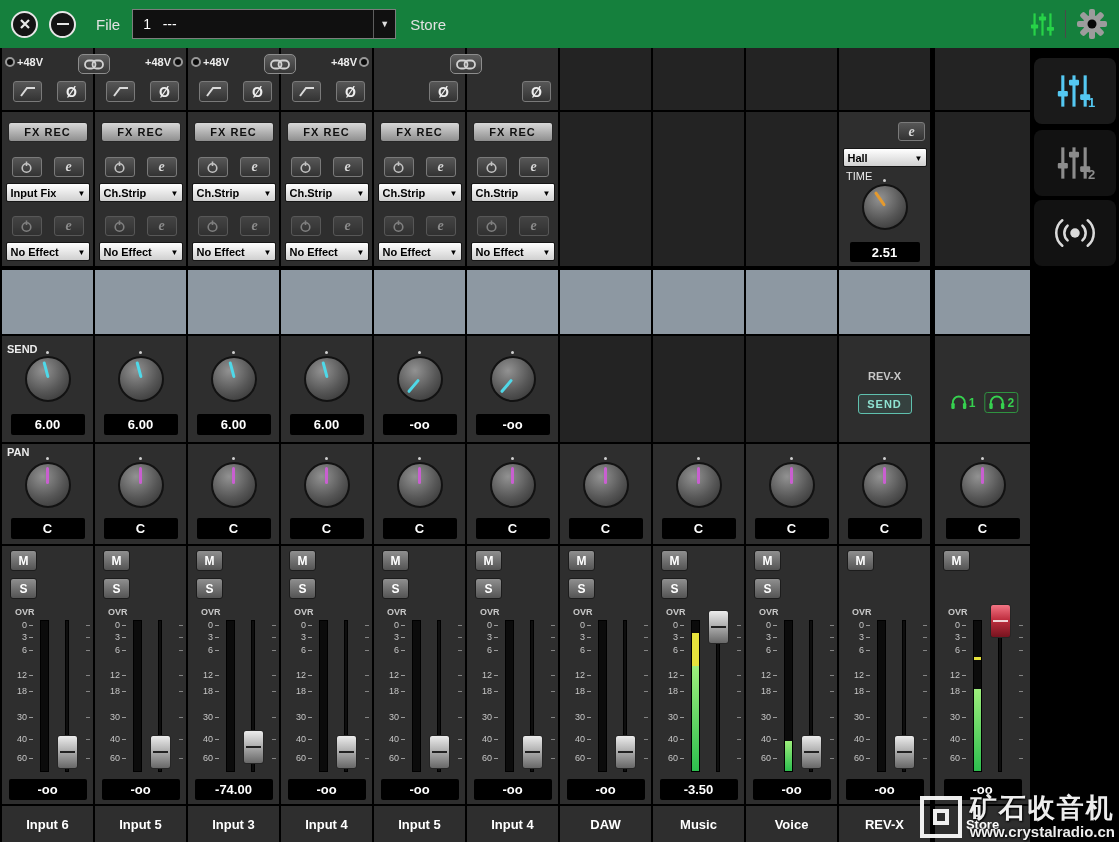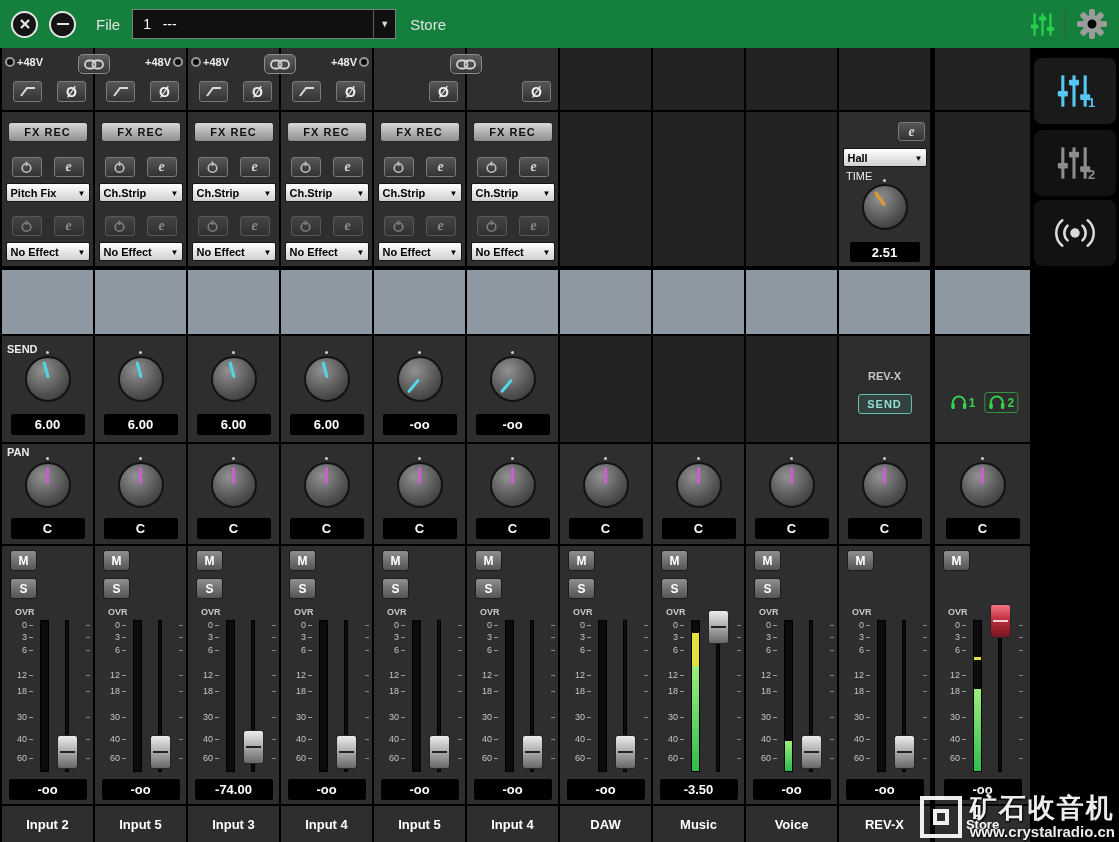--- a/index.html
+++ b/index.html
@@ -218,21 +218,21 @@
           <svg width="13" height="13" viewBox="0 0 13 13">
             <circle cx="6.5" cy="7" r="4.3" fill="none" stroke="#c2c2c2" stroke-width="1.6"></circle>
             <line x1="6.5" y1="0.5" x2="6.5" y2="5" stroke="#c2c2c2" stroke-width="1.6"></line>
           </svg>
         </div>
         <div class="sqbtn fx-btn">
           <span class="edit-e">e</span>
         </div>
       </div>
       <div class="dropdown dd-insert">
-        <span class="dd-text">Pitch Fix</span>
+        <span class="dd-text">Input Fix</span>
       </div>
       <div class="fx-btnrow r2">
         <div class="sqbtn fx-btn">
           <svg width="13" height="13" viewBox="0 0 13 13">
             <circle cx="6.5" cy="7" r="4.3" fill="none" stroke="#c2c2c2" stroke-width="1.6"></circle>
             <line x1="6.5" y1="0.5" x2="6.5" y2="5" stroke="#c2c2c2" stroke-width="1.6"></line>
           </svg>
         </div>
         <div class="sqbtn fx-btn">
           <span class="edit-e">e</span>
@@ -303,21 +303,21 @@
             <div class="right-tick" style="top: 47%;"></div>
             <div class="right-tick" style="top: 64%;"></div>
             <div class="right-tick" style="top: 78%;"></div>
             <div class="right-tick" style="top: 91%;"></div>
           </div>
     </div>
     <div class="value-display fader-value">-oo</div>
   </div>
 
   <div class="sec sec-name">
-    <span class="ch-name">Input 2</span>
+    <span class="ch-name">Input 6</span>
   </div>
 
 </div>
     <div class="channel">
 
   <div class="sec sec-top">
 
     <div class="phantom phantom-right">
       <span class="p48-label">+48V</span>
       <span class="p48-circle"></span>

